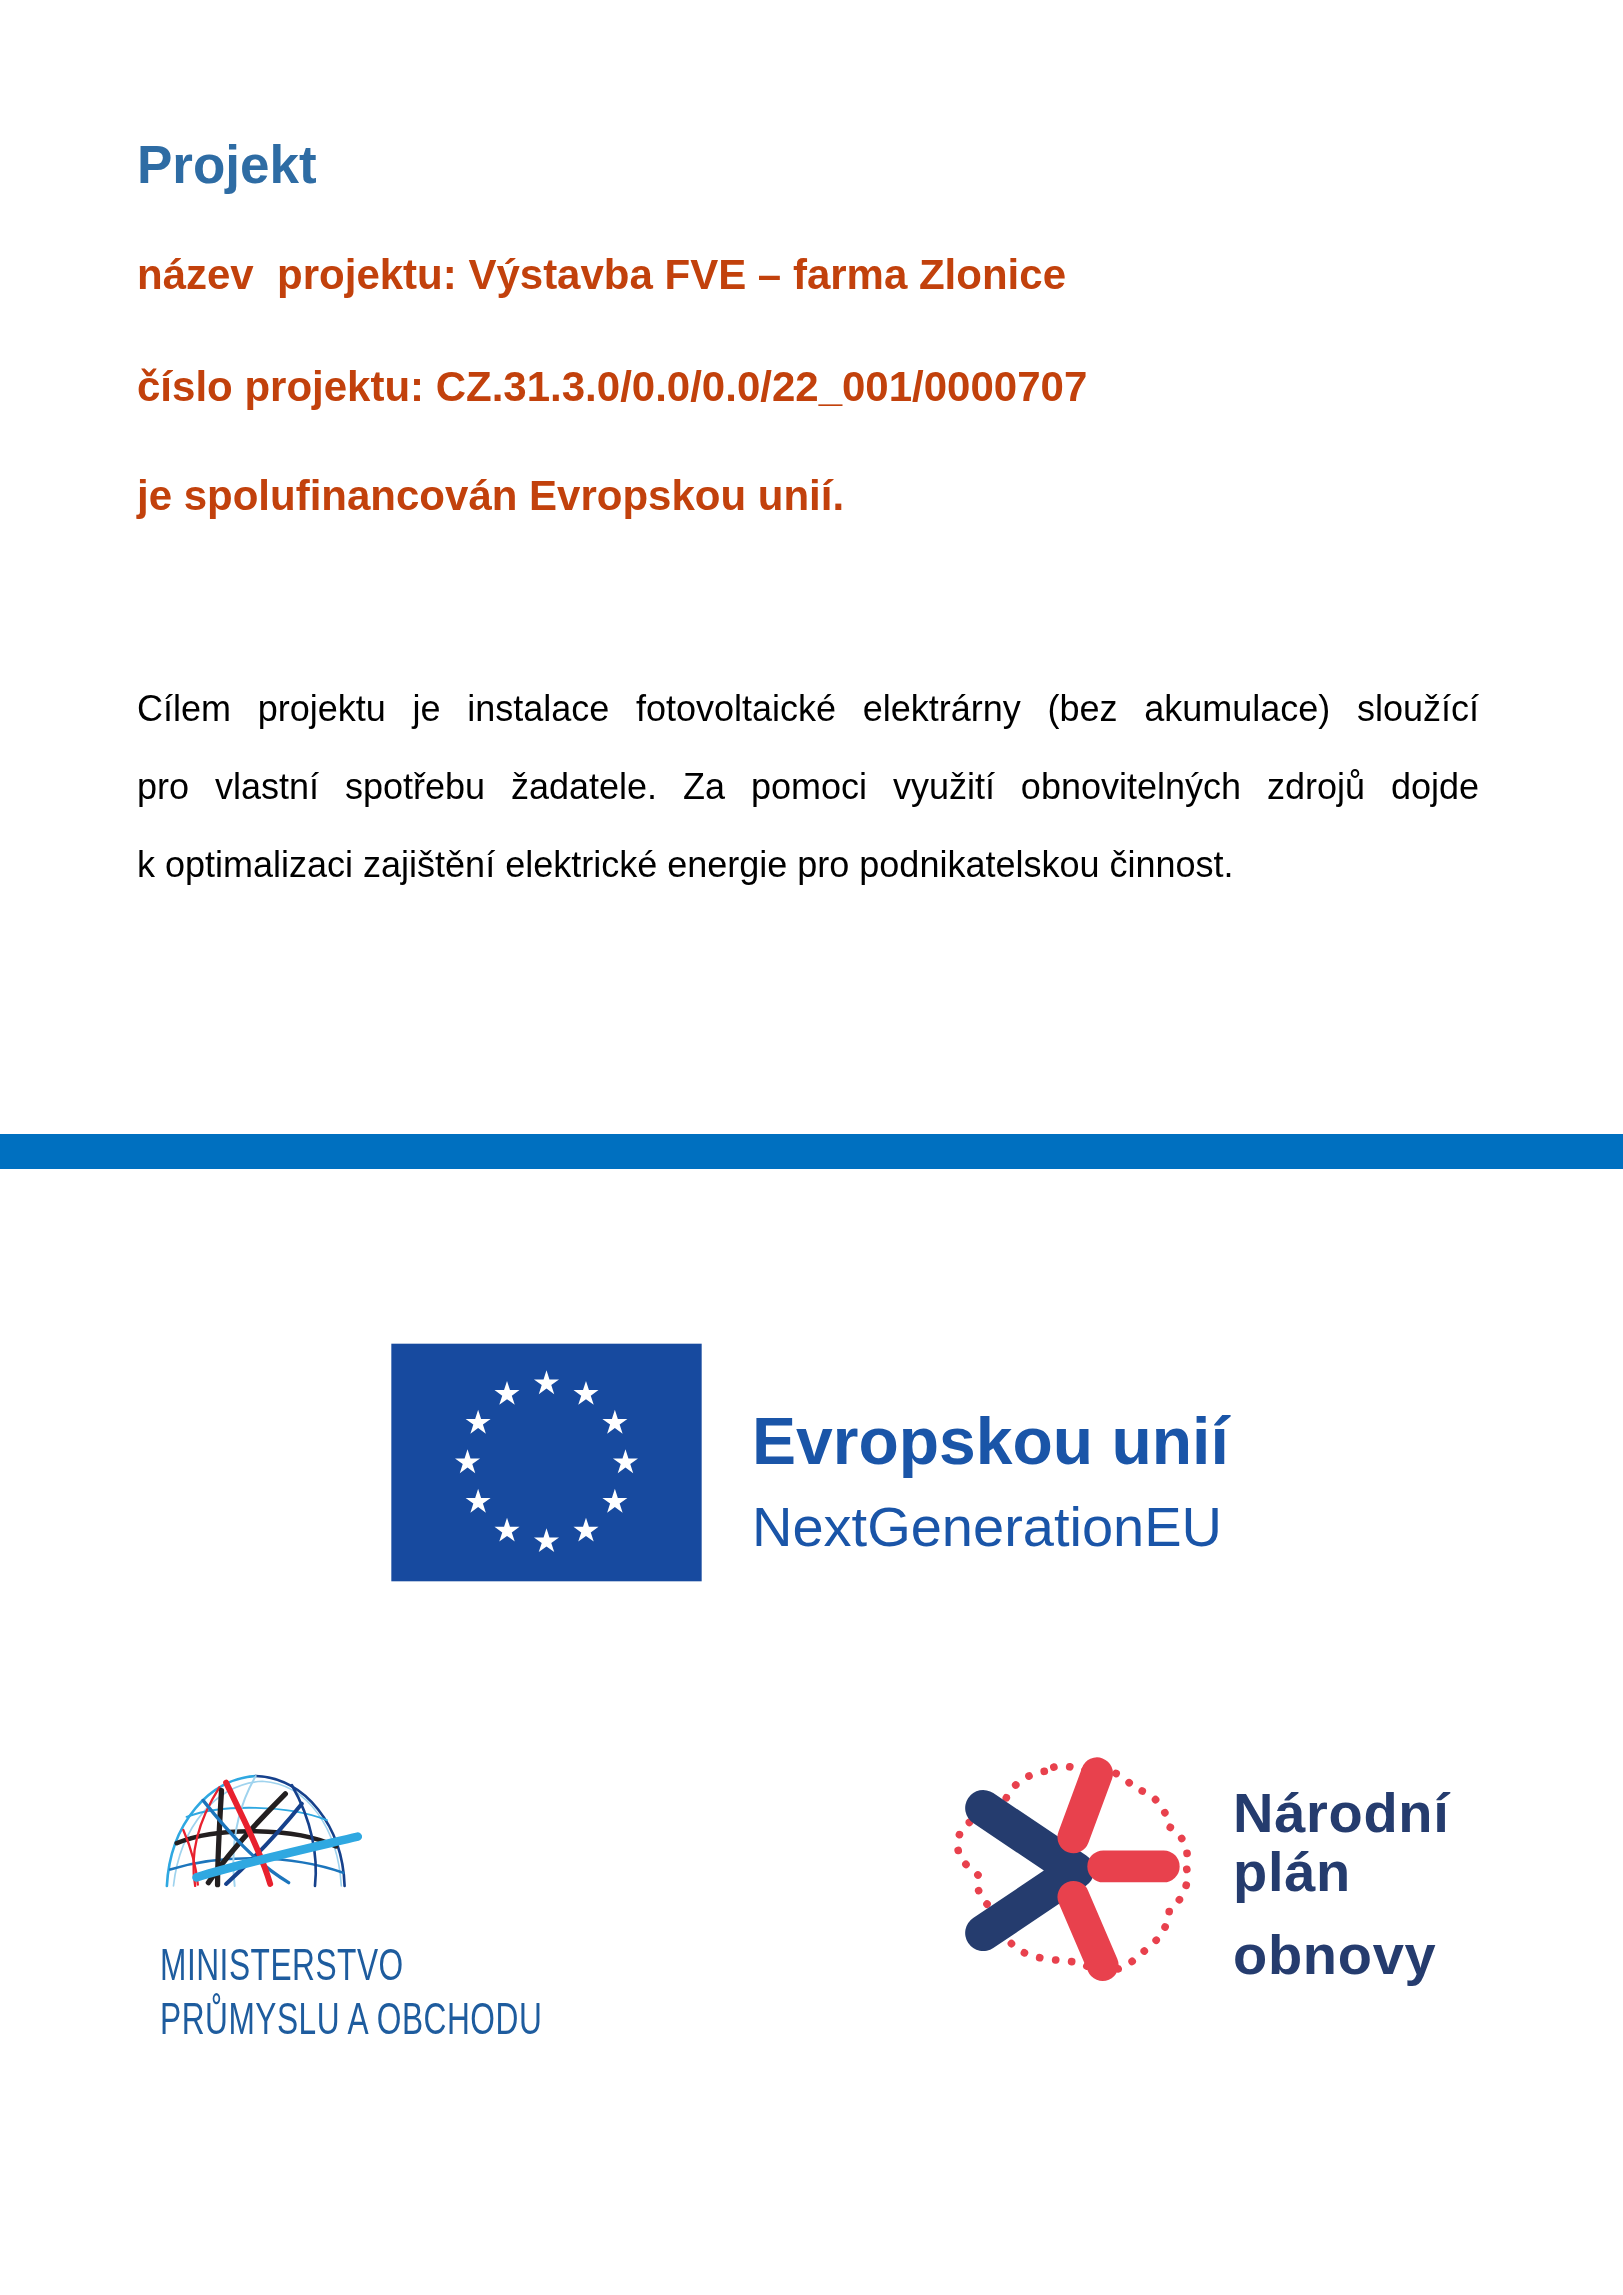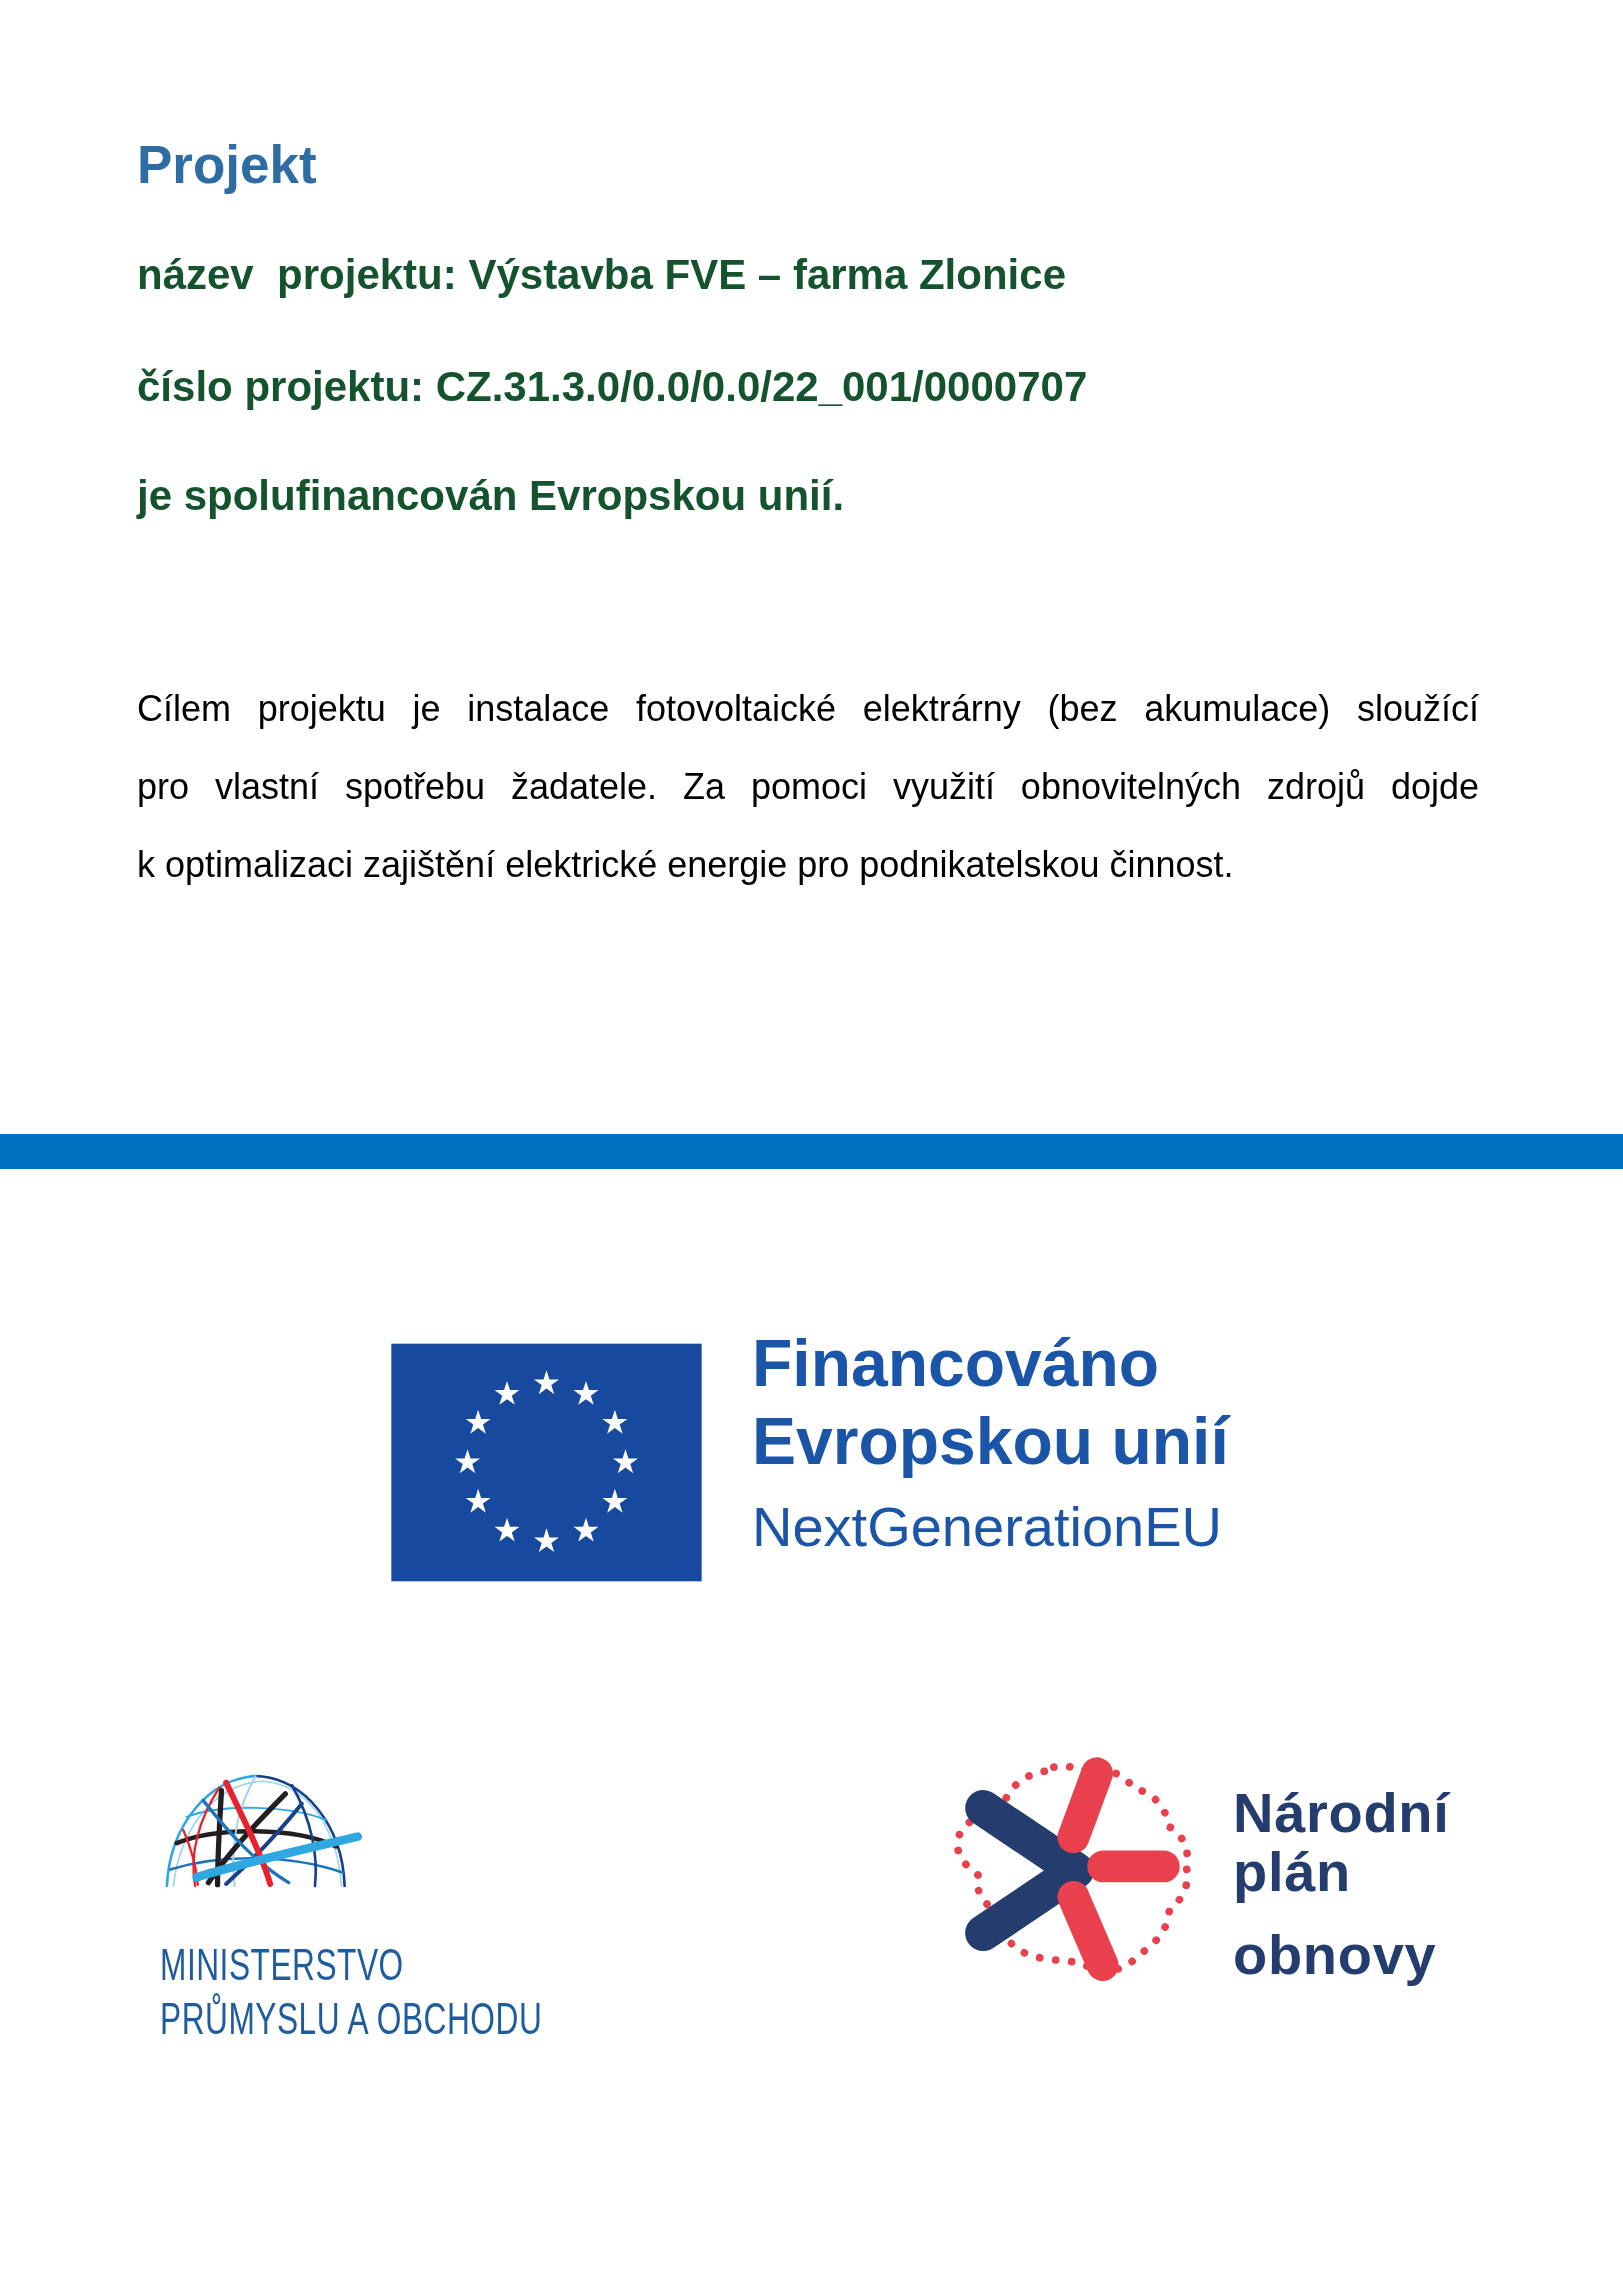--- a/index.html
+++ b/index.html
@@ -13,21 +13,21 @@
   .abs{position:absolute;}
   
   .h-main{
     left:137px;top:138px;
     font-size:53px;font-weight:bold;
     color:#2E6CA4;line-height:1;white-space:pre;
   }
   .h-sub{
     left:137px;
     font-size:42px;font-weight:bold;
-    color:#14532d;line-height:1;white-space:pre;
+    color:#c2410c;line-height:1;white-space:pre;
   }
   #h-sub-1{top:254px;}
   #h-sub-2{top:366px;}
   #h-sub-3{top:475px;}
   
   #paragraph{
     left:137px;top:670px;width:1342px;
     font-size:36px;line-height:78px;
     color:#000000;
   }
@@ -92,21 +92,20 @@
     <use href="#star" transform="translate(338,172.5)"></use>
     <use href="#star" transform="translate(322.7,229.5)"></use>
     <use href="#star" transform="translate(281,271.2)"></use>
     <use href="#star" transform="translate(224,286.5)"></use>
     <use href="#star" transform="translate(167,271.2)"></use>
     <use href="#star" transform="translate(125.3,229.5)"></use>
     <use href="#star" transform="translate(110,172.5)"></use>
     <use href="#star" transform="translate(125.3,115.5)"></use>
     <use href="#star" transform="translate(167,73.8)"></use>
   </svg>
-  <div class="abs eu-text" id="eu-line-1">Financováno</div>
   <div class="abs eu-text" id="eu-line-2">Evropskou unií</div>
   <div class="abs eu-text" id="eu-line-3">NextGenerationEU</div>
 
   <svg class="abs" id="mpo-globe" width="208" height="132" viewBox="0 0 316 200">
     <g fill="none" stroke-linecap="round">
       <path d="M15,185 C20,90 80,22 150,18" stroke="#2FA8E1" stroke-width="4"></path>
       <path d="M150,18 C225,20 282,95 285,185" stroke="#16418C" stroke-width="4"></path>
       <path d="M25,185 C35,95 90,30 160,26 C230,30 275,100 280,185" stroke="#9FD3EE" stroke-width="2.5"></path>
       <path d="M45,80 C100,60 200,62 258,85" stroke="#2FA8E1" stroke-width="3"></path>
       <path d="M30,120 C90,95 210,95 272,125" stroke="#231F20" stroke-width="7"></path>

